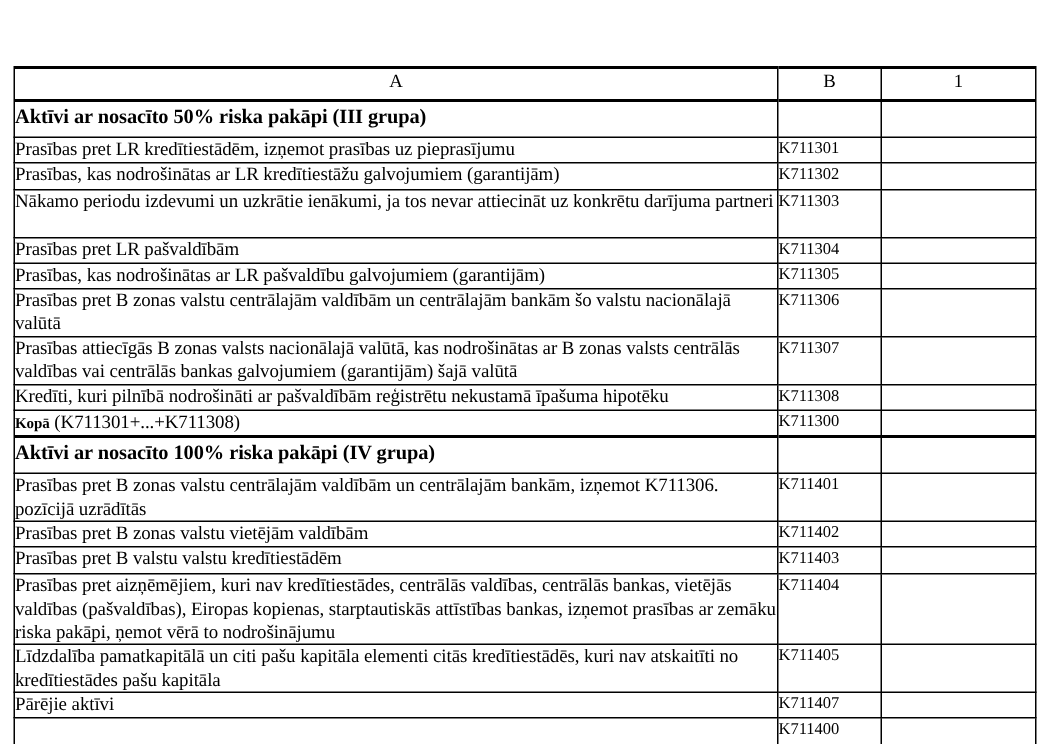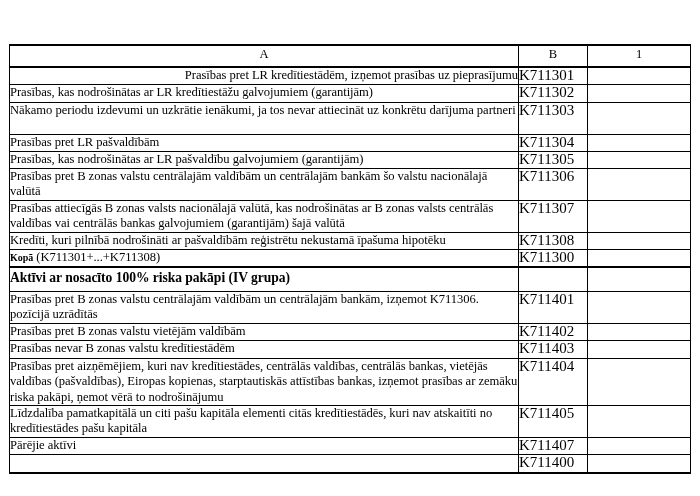--- a/index.html
+++ b/index.html
@@ -77,21 +77,21 @@
   }
   td.desc.total b {
     font-weight: bold;
     font-size: 10px;
   }
 
   
   td.code {
     text-align: left;
     padding: 0 0 1px 5px;
-    font-size: 15px;
+    font-size: 11px;
     line-height: 15.35px;
     vertical-align: bottom;
     white-space: nowrap;
   }
   td.code.empty { }
 
   
   td.val {
     background: #fff;
   }
@@ -127,22 +127,27 @@
         <col class="col-1">
       </colgroup>
       <thead>
         <tr class="head-row">
           <th class="first-col">A</th>
           <th>B</th>
           <th class="last-col">1</th>
         </tr>
       </thead>
       <tbody id="table-body">
-          <tr>
-            <td class="desc first-col" style="height: 16px; text-align: right;">Prasības pret LR kredītiestādēm, izņemot prasības uz pieprasījumu</td>
+          <tr class="group-start">
+            <td class="desc first-col group" style="height: 22px;">Aktīvi ar nosacīto 50% riska pakāpi (III grupa)</td>
+            <td class="code empty"></td>
+            <td class="val last-col"></td>
+          </tr>
+          <tr>
+            <td class="desc first-col" style="height: 16px;">Prasības pret LR kredītiestādēm, izņemot prasības uz pieprasījumu</td>
             <td class="code">K711301</td>
             <td class="val last-col"></td>
           </tr>
           <tr>
             <td class="desc first-col" style="height: 17px;">Prasības, kas nodrošinātas ar LR kredītiestāžu galvojumiem (garantijām)</td>
             <td class="code">K711302</td>
             <td class="val last-col"></td>
           </tr>
           <tr>
             <td class="desc first-col" style="height: 31px;">Nākamo periodu izdevumi un uzkrātie ienākumi, ja tos nevar attiecināt uz konkrētu darījuma partneri</td>
@@ -188,21 +193,21 @@
             <td class="desc first-col" style="height: 31px;">Prasības pret B zonas valstu centrālajām valdībām un centrālajām bankām, izņemot K711306. pozīcijā uzrādītās</td>
             <td class="code">K711401</td>
             <td class="val last-col"></td>
           </tr>
           <tr>
             <td class="desc first-col" style="height: 16px;">Prasības pret B zonas valstu vietējām valdībām</td>
             <td class="code">K711402</td>
             <td class="val last-col"></td>
           </tr>
           <tr>
-            <td class="desc first-col" style="height: 17px;">Prasības nevar B zonas valstu kredītiestādēm</td>
+            <td class="desc first-col" style="height: 17px;">Prasības pret B valstu valstu kredītiestādēm</td>
             <td class="code">K711403</td>
             <td class="val last-col"></td>
           </tr>
           <tr>
             <td class="desc first-col" style="height: 46px;">Prasības pret aizņēmējiem, kuri nav kredītiestādes, centrālās valdības, centrālās bankas, vietējās valdības (pašvaldības), Eiropas kopienas, starptautiskās attīstības bankas, izņemot prasības ar zemāku riska pakāpi, ņemot vērā to nodrošinājumu</td>
             <td class="code">K711404</td>
             <td class="val last-col"></td>
           </tr>
           <tr>
             <td class="desc first-col" style="height: 31px;">Līdzdalība pamatkapitālā un citi pašu kapitāla elementi citās kredītiestādēs, kuri nav atskaitīti no kredītiestādes pašu kapitāla</td>

